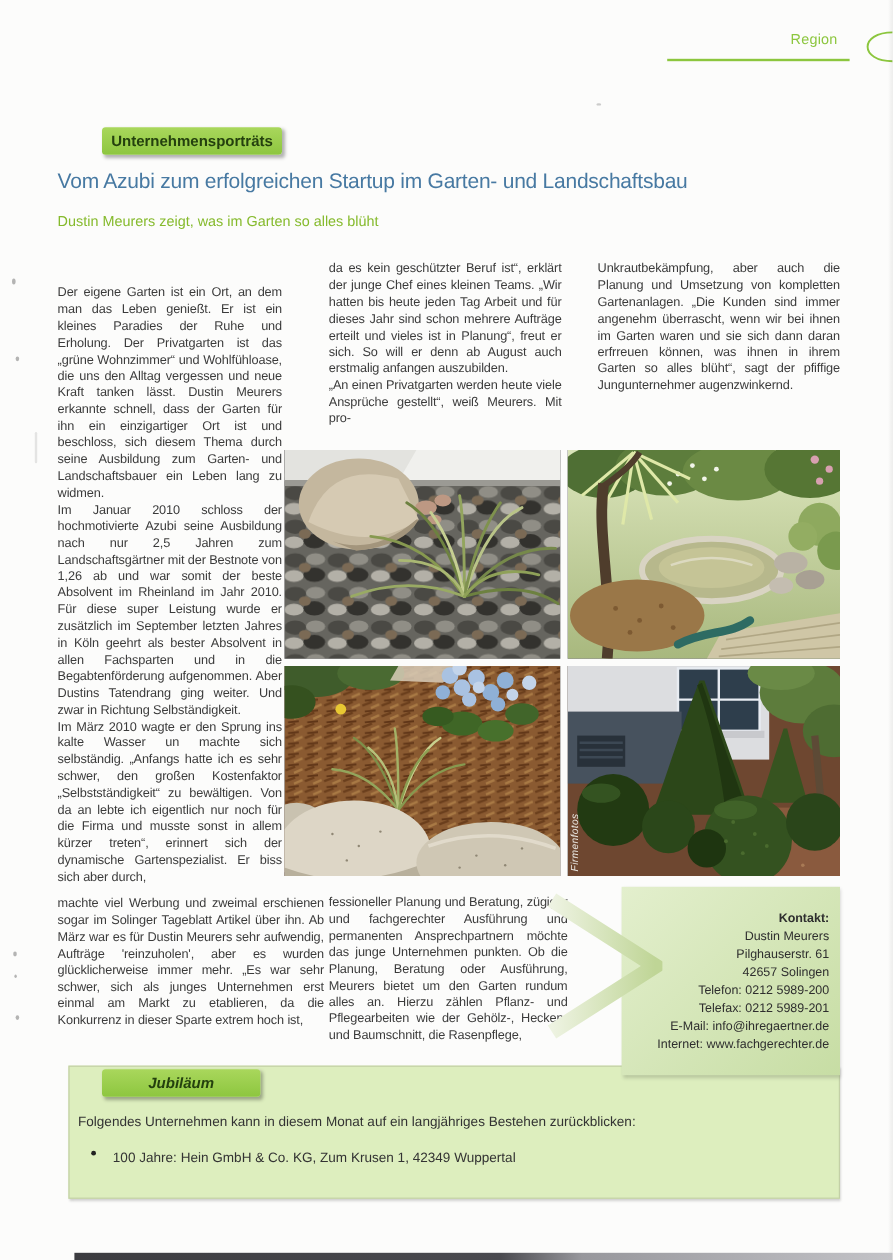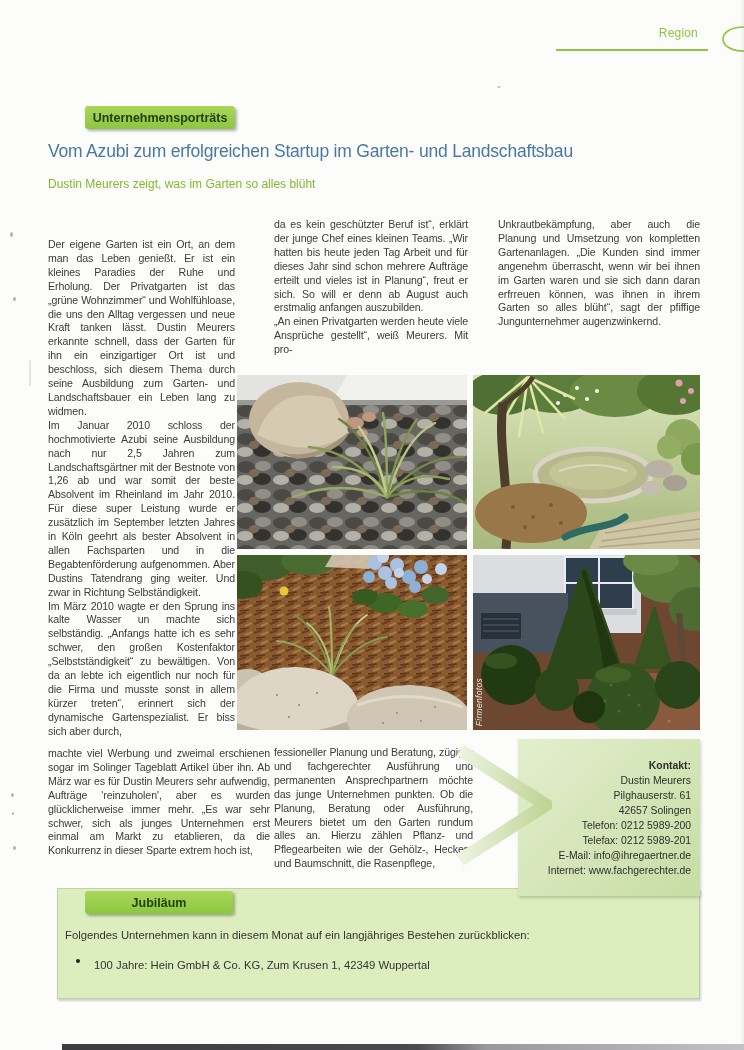--- a/index.html
+++ b/index.html
@@ -41,21 +41,21 @@
   
   .chevron{position:absolute;left:452px;top:740px;z-index:3;}
   .contact-box{position:absolute;left:518px;top:739px;width:182px;height:157px;z-index:2;
                background:linear-gradient(135deg,#e3efcd,#c7dda4);box-shadow:1px 2px 3px rgba(0,0,0,.18);
                display:flex;flex-direction:column;justify-content:center;align-items:flex-end;
                padding-right:9px;box-sizing:border-box;font-size:10.4px;line-height:15px;color:#2e2e2e;}
 
   
   .jub-box{position:absolute;left:57px;top:888px;width:643px;height:111px;background:#ddeebe;
            border:1px solid #c3d0a6;box-shadow:1px 2px 2px rgba(0,0,0,.18);box-sizing:border-box;}
-  .jub-badge{left:85px;top:891px;width:148px;height:23px;}
+  .jub-badge{left:85px;top:891px;width:132px;height:23px;font-style:italic;}
   .jub-intro{position:absolute;left:65px;top:929px;font-size:11.3px;color:#333;}
   .jub-item{position:absolute;left:76px;top:959px;font-size:11.3px;color:#333;display:flex;align-items:flex-start;}
   .jub-bullet{width:4px;height:4px;border-radius:50%;background:#222;margin-right:14px;}
 
   
   .footer{position:absolute;top:1008px;right:44px;display:flex;align-items:baseline;font-size:11px;color:#3c3c3c;}
   .footer .mag{margin-right:8px;margin-top:45px;}
   .footer .pageno{margin-left:16px;}
 
   

